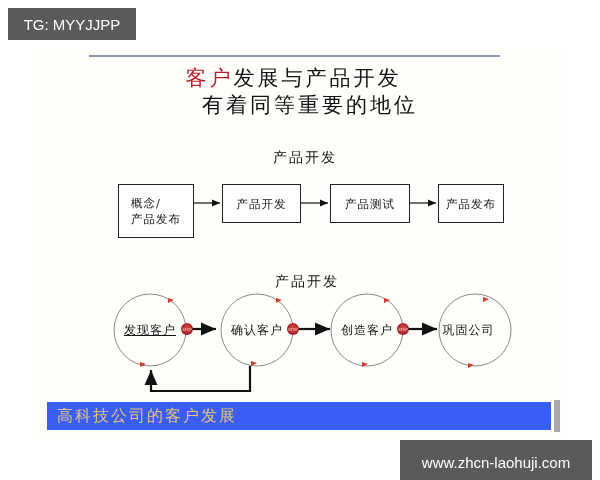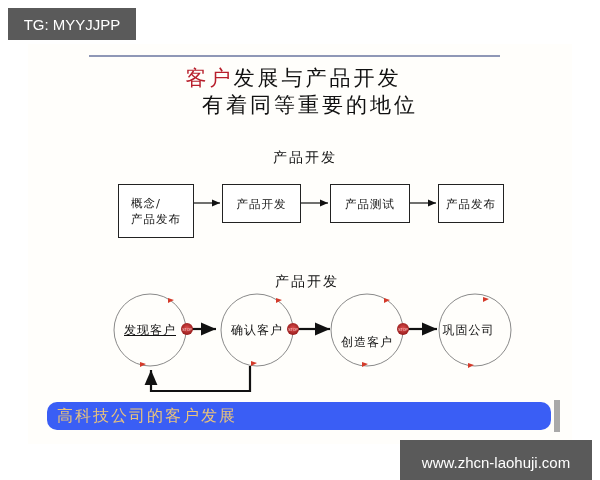--- a/index.html
+++ b/index.html
@@ -11,21 +11,21 @@
     .slide { left:28px; top:44px; width:544px; height:400px; background:#fffefb; }
     .hline { left:89px; top:55px; width:411px; height:2px; background:#8f97b6; }
     .title1 { left:0; width:587px; top:64px; text-align:center; font-size:21px; color:#111; letter-spacing:3px; }
     .title1 .red { color:#b81f2c; }
     .title2 { left:0; width:620px; top:91px; text-align:center; font-size:21px; color:#111; letter-spacing:3px; }
     .heading { font-size:14px; color:#111; letter-spacing:2px; text-align:center; }
     .box { border:1.5px solid #222; background:#fff; box-sizing:border-box; display:flex;
       align-items:center; justify-content:center; text-align:center; font-size:11.5px; color:#111; line-height:16px; letter-spacing:1px; }
     .circle-label { font-size:12px; color:#111; letter-spacing:1px; text-align:center; }
     .banner { left:47px; top:402px; width:504px; height:28px; background:#3a5ef5;
-      color:#e9c37b; font-size:16px; display:flex; align-items:center; padding-left:10px; box-sizing:border-box; letter-spacing:2px;border-radius:10px; }
+      color:#e9c37b; font-size:16px; display:flex; align-items:center; padding-left:10px; box-sizing:border-box; letter-spacing:2px; }
     .stub { left:554px; top:400px; width:6px; height:32px; background:#a9a9a9; }
     svg { position:absolute; left:0; top:0; }
   </style>
 </head>
 <body>
 
 <div class="abs wm" style="left:8px;top:8px;width:128px;height:32px;">
   <span>TG: MYYJJPP</span>
 </div>
 
@@ -107,21 +107,21 @@
     <g fill="#ffd9d9" font-size="3.5" font-family="Liberation Sans, sans-serif" text-anchor="middle">
       <text x="187" y="330.5">STOP</text>
       <text x="293" y="330.5">STOP</text>
       <text x="403" y="330.5">STOP</text>
     </g>
   </g>
 </svg>
 
 <div class="abs circle-label" style="left:115px;top:322px;width:70px;text-decoration:underline;">发现客户</div>
 <div class="abs circle-label" style="left:222px;top:322px;width:70px;">确认客户</div>
-<div class="abs circle-label" style="left:332px;top:322px;width:70px;margin-top:12px;">创造客户</div>
+<div class="abs circle-label" style="left:332px;top:322px;width:70px;">创造客户</div>
 <div class="abs circle-label" style="left:440px;top:322px;width:57px;">巩固公司</div>
 
 <div class="abs banner">
   <span>高科技公司的客户发展</span>
 </div>
 <div class="abs stub"></div>
 
 <div class="abs wm" style="left:400px;top:440px;width:192px;height:44px;">
   <span>www.zhcn-laohuji.com</span>
 </div>

